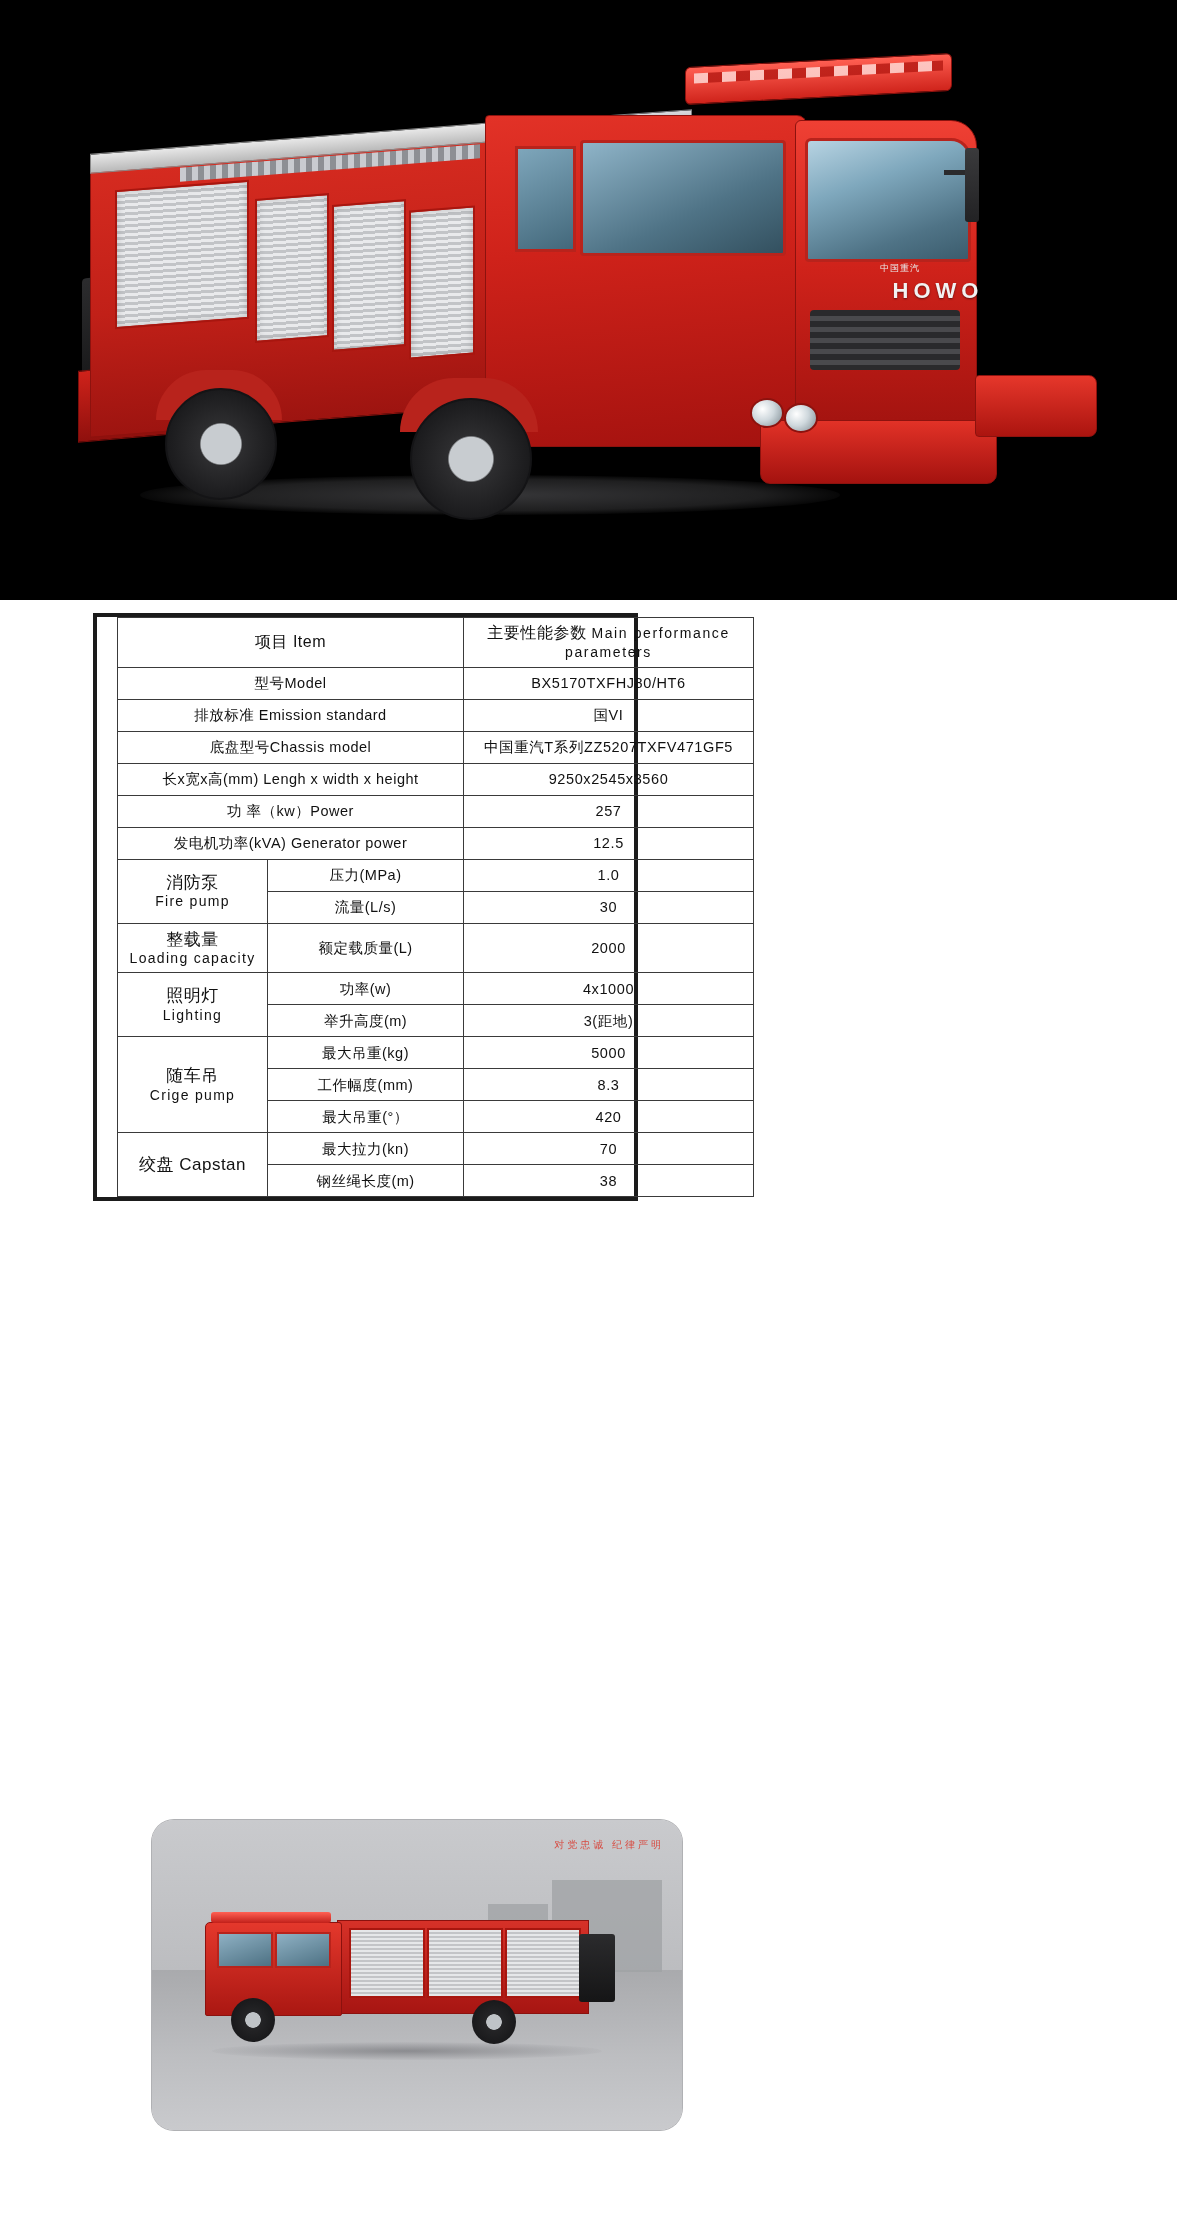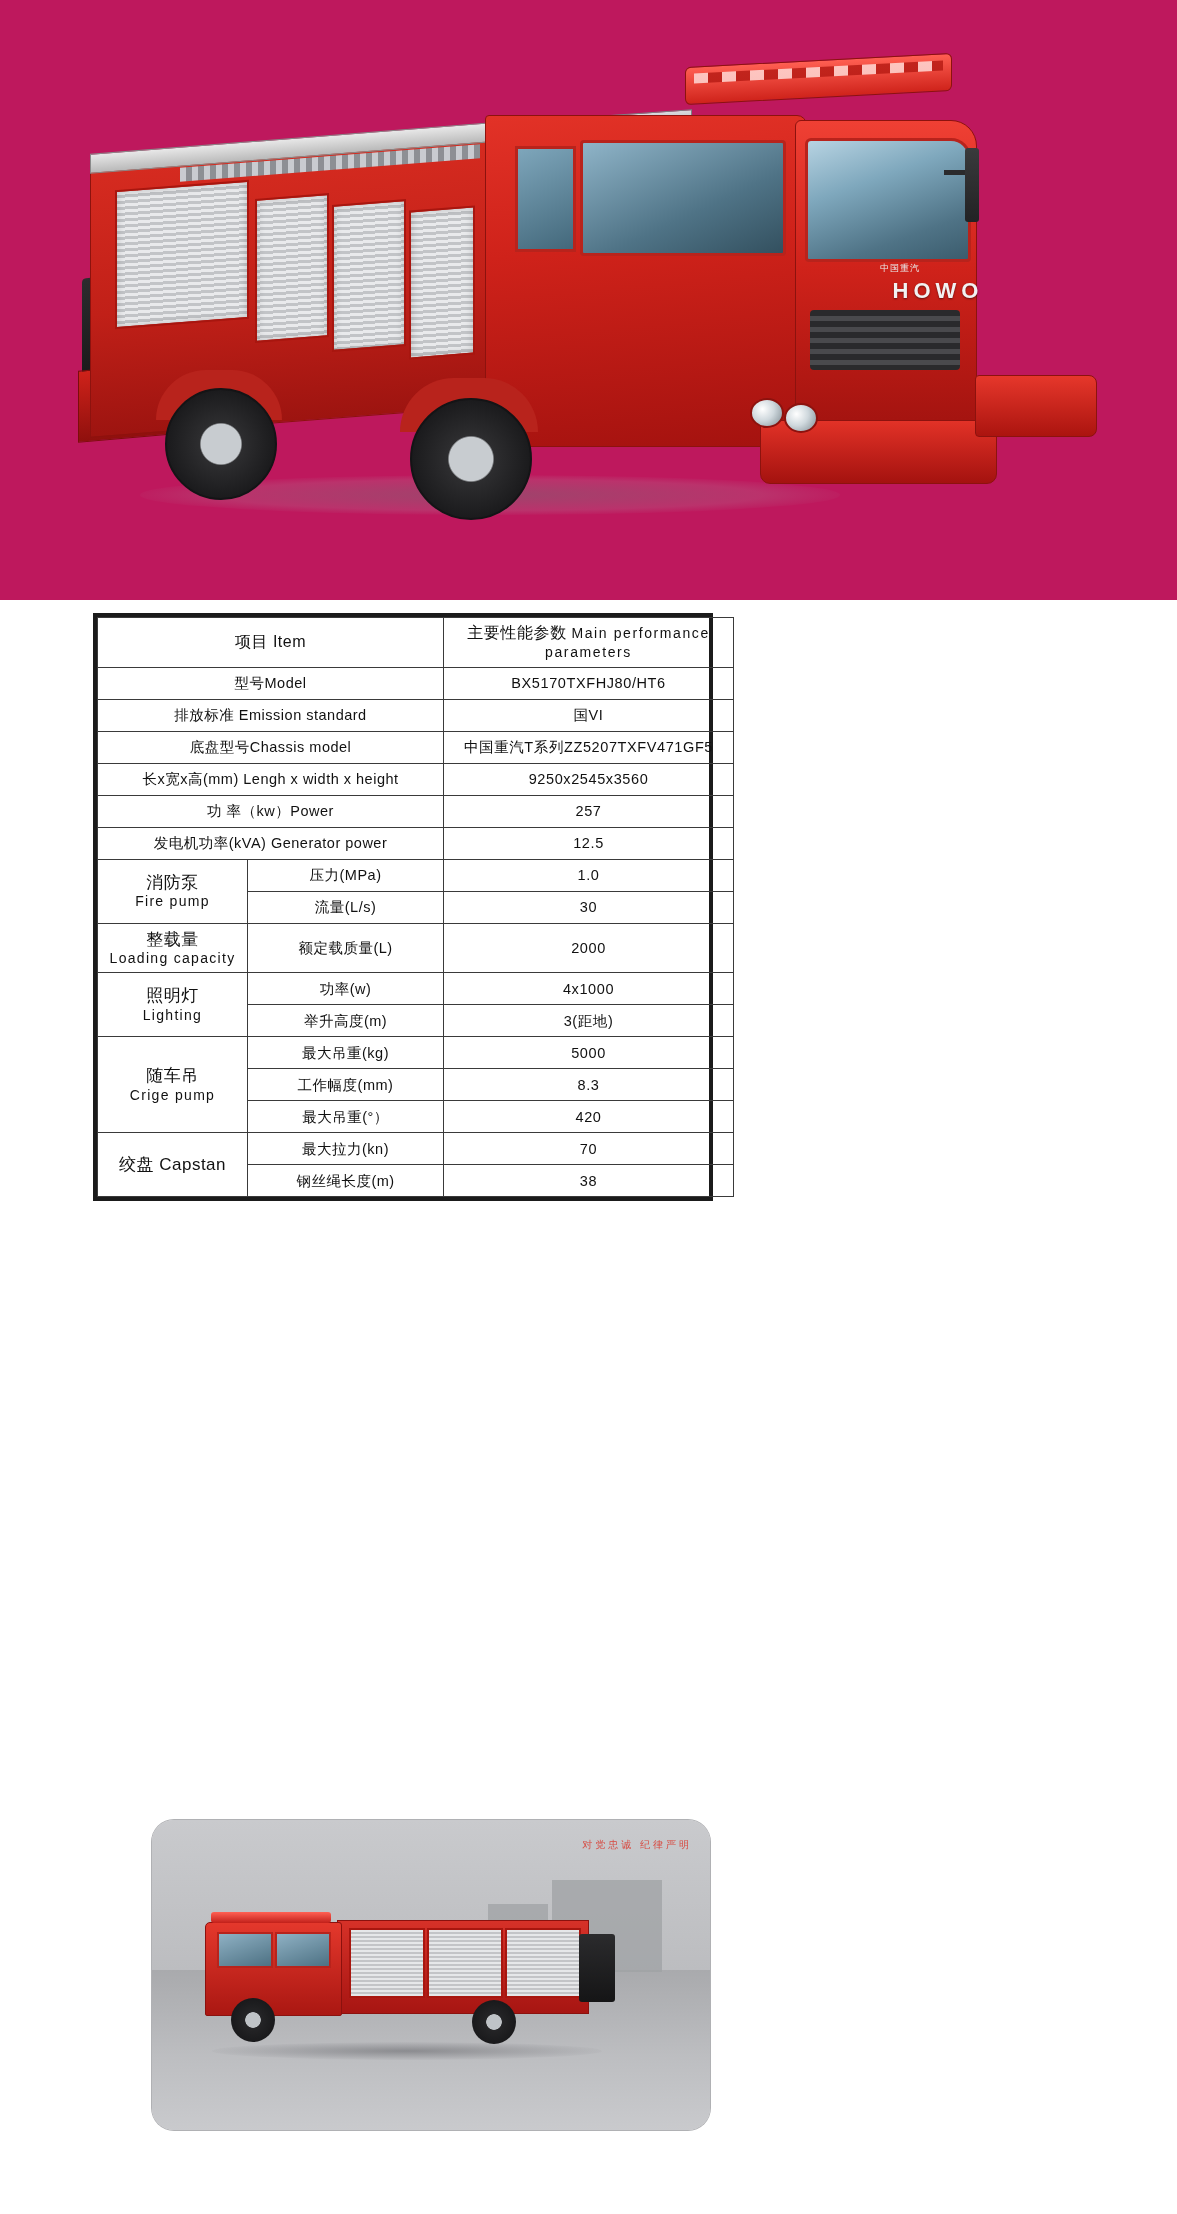--- a/index.html
+++ b/index.html
@@ -15,21 +15,21 @@
     overflow: hidden;
   }
 
   
   .hero {
     position: absolute;
     left: 0;
     top: 0;
     width: 1177px;
     height: 600px;
-    background: #be185d;
+    background: #000000;
   }
   .hero-stage {
     position: absolute;
     left: 60px;
     top: 20px;
     width: 1060px;
     height: 560px;
   }
 
   
@@ -283,24 +283,25 @@
     width: 26px;
     height: 5px;
     background: #2b2b2d;
   }
 
   
   .table-wrap {
     position: absolute;
     left: 93px;
     top: 613px;
-    width: 620px;
+    width: 545px;
     border: 4px solid #1b1b1b;
     background: #ffffff;
     box-sizing: border-box;
+    padding-left: 20px;
   }
   table.spec {
     border-collapse: collapse;
     width: 100%;
     table-layout: fixed;
   }
   table.spec td {
     border: 1px solid #3a3a3a;
     text-align: center;
     vertical-align: middle;
@@ -325,21 +326,20 @@
   .photo2 {
     position: absolute;
     left: 152px;
     top: 1820px;
     width: 530px;
     height: 310px;
     border-radius: 22px;
     background: linear-gradient(180deg, #c6c7ca 0%, #b9babd 42%, #a9aaad 60%, #c4c5c8 100%);
     overflow: hidden;
     box-shadow: 0 0 0 1px #b0b1b4;
-    padding-left: 28px;
   }
   .p2-sky {
     position: absolute; left: 0; top: 0; width: 100%; height: 150px;
     background: linear-gradient(180deg, #c9cacd 0%, #bcbdc0 100%);
   }
   .p2-ground {
     position: absolute; left: 0; top: 150px; width: 100%; height: 160px;
     background: linear-gradient(180deg, #a9aaad 0%, #bdbec1 55%, #c9cacd 100%);
   }
   .p2-banner {

